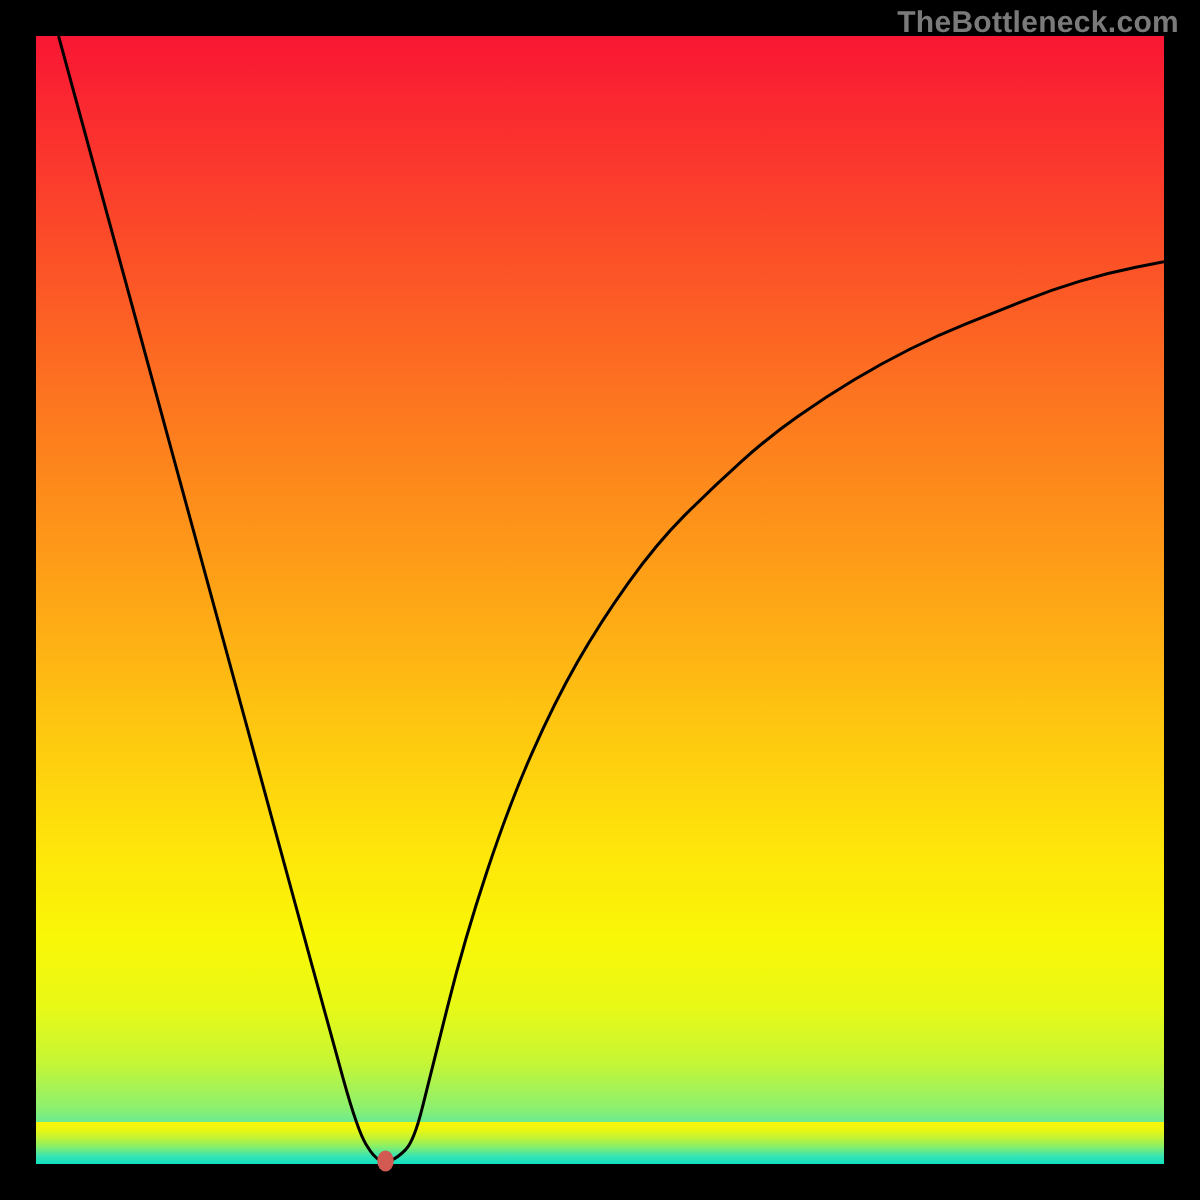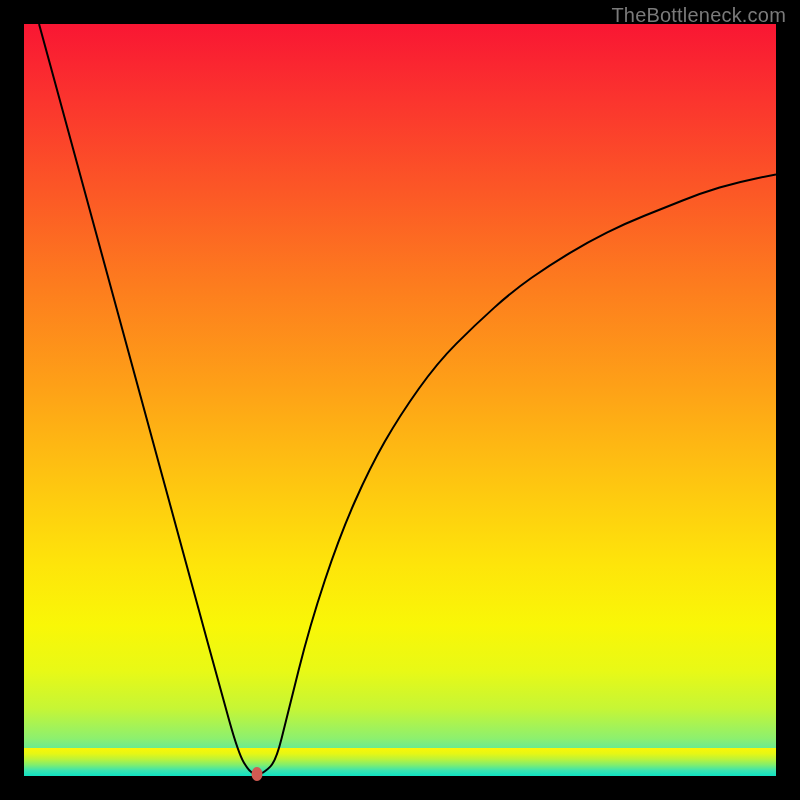--- a/index.html
+++ b/index.html
@@ -12,20 +12,21 @@
     overflow: hidden;
   }
   .watermark {
     position: absolute;
     top: 4px;
     right: 14px;
     color: #7a7a7a;
     font-size: 20px;
     letter-spacing: 0.2px;
     z-index: 10;
+    font-weight: bold;
   }
   .frame {
     position: absolute;
     top: 24px;
     left: 24px;
     width: 752px;
     height: 752px;
     background: #000;
   }
   .plot-area {

